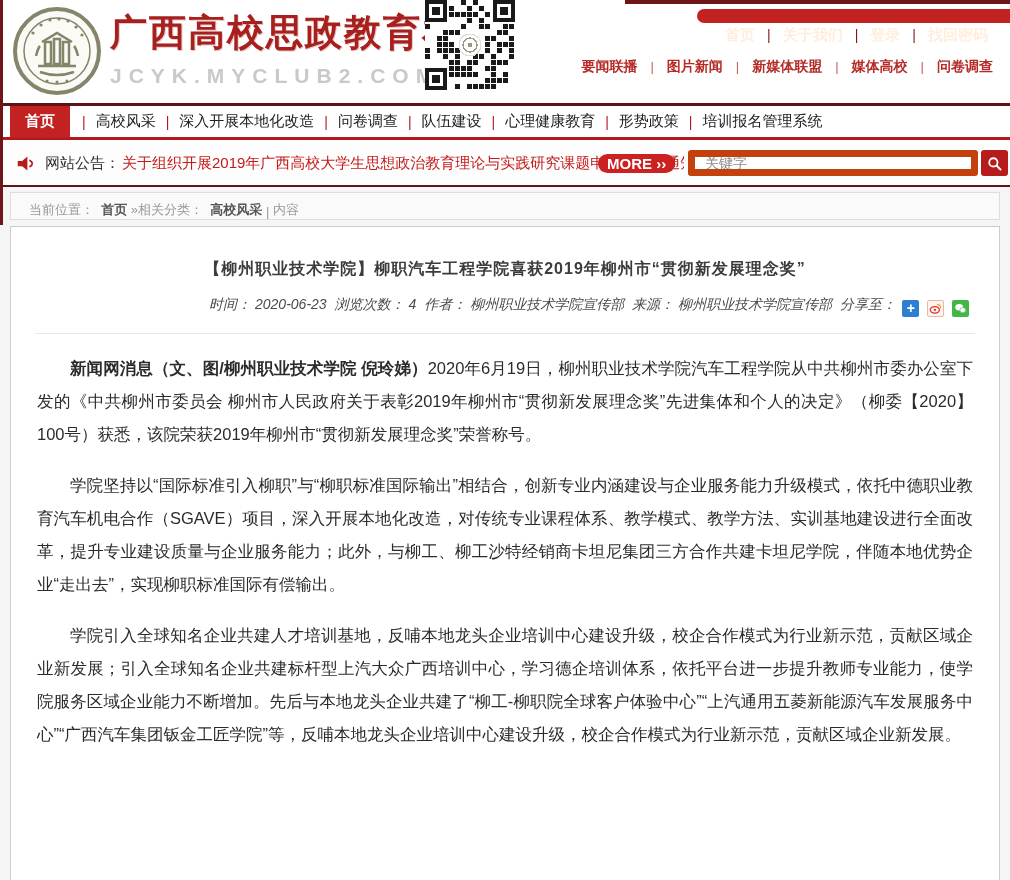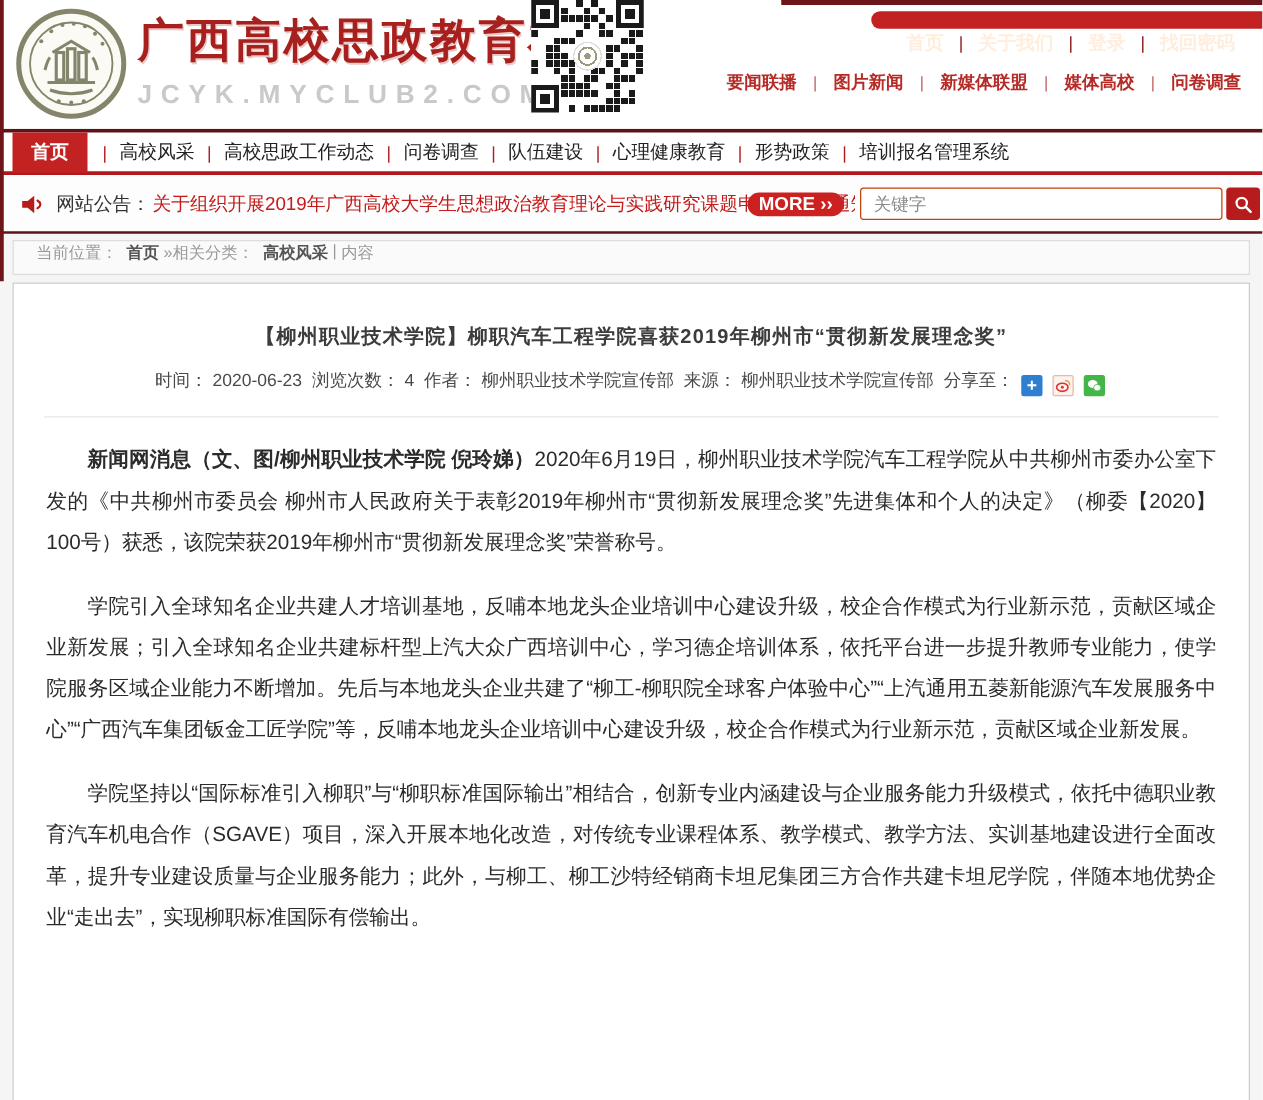--- a/index.html
+++ b/index.html
@@ -37,37 +37,37 @@
 
   
   .announce { position:relative; height:47px; background:#fdfdfd; border-bottom:2px solid #5f1316; }
   .speaker { position:absolute; left:16px; top:13px; width:21px; height:21px; }
   .ann-label { position:absolute; left:45px; top:14px; font-size:15px; color:#333; }
   .ann-link { position:absolute; left:122px; top:14px; width:562px; overflow:hidden; white-space:nowrap;
     font-size:15px; color:#c41a1a; text-decoration:none; cursor:pointer; }
   .more-badge { position:absolute; left:598px; top:14px; height:19px; line-height:19px; padding:0 9px;
     background:#cb2120; color:#fff; font-size:15px; font-weight:bold; border-radius:10px; cursor:pointer; z-index:3; }
   .ann-tail { position:absolute; left:648px; top:14px; font-size:15px; color:#c41a1a; }
-  .search-input { position:absolute; right:32px; top:10px; width:290px; height:26px; border:1px solid #c2410c;
+  .search-input { position:absolute; right:32px; top:10px; width:290px; height:26px; border:7px solid #c2410c;
     border-radius:3px; padding:0 10px; font-size:14px; color:#333; background:#fff; outline:none; }
   .search-input::placeholder { color:#8a8a8a; }
   .search-btn { position:absolute; right:2px; top:10px; width:27px; height:26px; background:#b71c1c;
     border:none; border-radius:3px; cursor:pointer; display:flex; align-items:center; justify-content:center; }
 
   
   .crumbbar { margin:5px 10px 0; height:28px; background:#fafafa; border:1px solid #ddd;
-    display:flex; align-items:flex-start; padding-left:18px; font-size:13px; color:#999; white-space:pre; }
+    display:flex; align-items:flex-end; padding-left:18px; font-size:13px; color:#999; white-space:pre; }
   .crumbbar a { color:#555; text-decoration:none; cursor:pointer; font-weight:bold; }
   .crumbbar .c-dim { color:#999; }
 
   
   .content { margin:6px 10px 0; height:660px; background:#fff; border:1px solid #ccc;
     padding:20px 26px 0; overflow:hidden; }
   .art-title { text-align:center; font-size:16px; font-weight:bold; color:#3c3c3c; margin-top:12px; letter-spacing:1px; }
-  .meta { text-align:center; margin-top:16px; font-size:14px; color:#4a4a4a; }
+  .meta { text-align:right; margin-top:16px; font-size:14px; color:#4a4a4a;font-style:italic; }
   .meta span { margin:0 2px; }
   .share-icons { display:inline-flex; gap:4px; vertical-align:-4px; margin-left:2px; }
   .sic { width:17px; height:17px; border-radius:2px; display:inline-flex; align-items:center;
     justify-content:center; cursor:pointer; }
   .sic-plus { background:#2f7fd1; color:#fff; font-size:14px; font-weight:bold; line-height:15px; }
   .sic-weibo { background:#fdf3ee; border:1px solid #e9b8a6; }
   .sic-wechat { background:#44b549; }
   .meta-rule { border:none; border-top:1px solid #e8e8e8; margin:16px -2px 0; }
   .art-body p { font-size:16.5px; line-height:33px; color:#2b2b2b; text-align:justify;
     text-indent:2em; margin-top:18px; }
@@ -224,21 +224,21 @@
     <nav class="sub-menu">
       <a>要闻联播</a><span class="psep">|</span><a>图片新闻</a><span class="psep">|</span><a>新媒体联盟</a><span class="psep">|</span><a>媒体高校</a><span class="psep">|</span><a>问卷调查</a>
     </nav>
   </header>
 
   <nav class="main-nav">
     <a class="active">首页</a>
       <span class="nsep">|</span>
       <a>高校风采</a>
       <span class="nsep">|</span>
-      <a>高校思政工作动态</a>
+      <a>深入开展本地化改造</a>
       <span class="nsep">|</span>
       <a>问卷调查</a>
       <span class="nsep">|</span>
       <a>队伍建设</a>
       <span class="nsep">|</span>
       <a>心理健康教育</a>
       <span class="nsep">|</span>
       <a>形势政策</a>
       <span class="nsep">|</span>
       <a>培训报名管理系统</a>
@@ -284,18 +284,18 @@
             <svg width="13" height="13" viewBox="0 0 20 20">
               <ellipse cx="8" cy="8" rx="6" ry="5" fill="#fff"></ellipse>
               <ellipse cx="13.5" cy="12.5" rx="4.5" ry="4" fill="#fff" stroke="#44b549" stroke-width="1"></ellipse>
             </svg>
           </span>
         </span>
     </div>
     <hr class="meta-rule">
     <div class="art-body">
       <p><b>新闻网消息（文、图/柳州职业技术学院  倪玲娣）</b><span>2020年6月19日，柳州职业技术学院汽车工程学院从中共柳州市委办公室下发的《中共柳州市委员会 柳州市人民政府关于表彰2019年柳州市“贯彻新发展理念奖”先进集体和个人的决定》（柳委【2020】100号）获悉，该院荣获2019年柳州市“贯彻新发展理念奖”荣誉称号。</span></p>
+      <p><span>学院坚持以“国际标准引入柳职”与“柳职标准国际输出”相结合，创新专业内涵建设与企业服务能力升级模式，依托中德职业教育汽车机电合作（SGAVE）项目，深入开展本地化改造，对传统专业课程体系、教学模式、教学方法、实训基地建设进行全面改革，提升专业建设质量与企业服务能力；此外，与柳工、柳工沙特经销商卡坦尼集团三方合作共建卡坦尼学院，伴随本地优势企业“走出去”，实现柳职标准国际有偿输出。</span></p>
       <p><span>学院引入全球知名企业共建人才培训基地，反哺本地龙头企业培训中心建设升级，校企合作模式为行业新示范，贡献区域企业新发展；引入全球知名企业共建标杆型上汽大众广西培训中心，学习德企培训体系，依托平台进一步提升教师专业能力，使学院服务区域企业能力不断增加。先后与本地龙头企业共建了“柳工-柳职院全球客户体验中心”“上汽通用五菱新能源汽车发展服务中心”“广西汽车集团钣金工匠学院”等，反哺本地龙头企业培训中心建设升级，校企合作模式为行业新示范，贡献区域企业新发展。</span></p>
-      <p><span>学院坚持以“国际标准引入柳职”与“柳职标准国际输出”相结合，创新专业内涵建设与企业服务能力升级模式，依托中德职业教育汽车机电合作（SGAVE）项目，深入开展本地化改造，对传统专业课程体系、教学模式、教学方法、实训基地建设进行全面改革，提升专业建设质量与企业服务能力；此外，与柳工、柳工沙特经销商卡坦尼集团三方合作共建卡坦尼学院，伴随本地优势企业“走出去”，实现柳职标准国际有偿输出。</span></p>
       <p></p>
     </div>
   </main>
 </div>
 
 </body></html>

